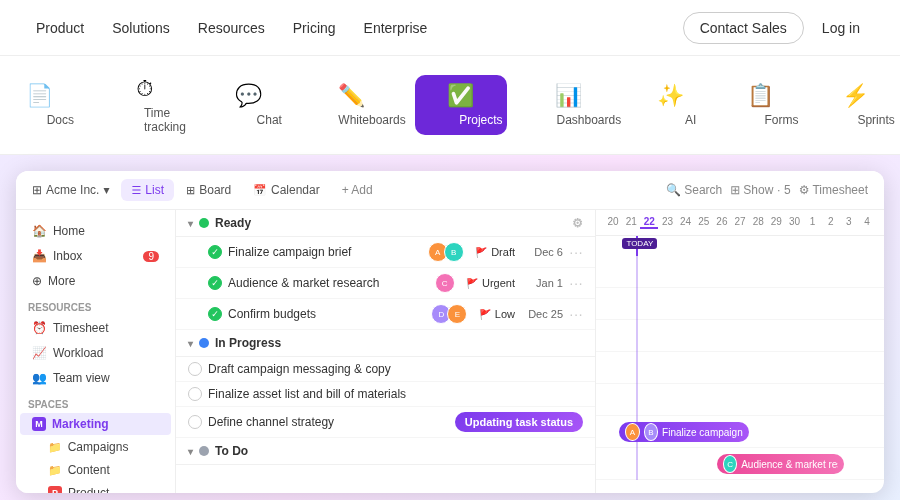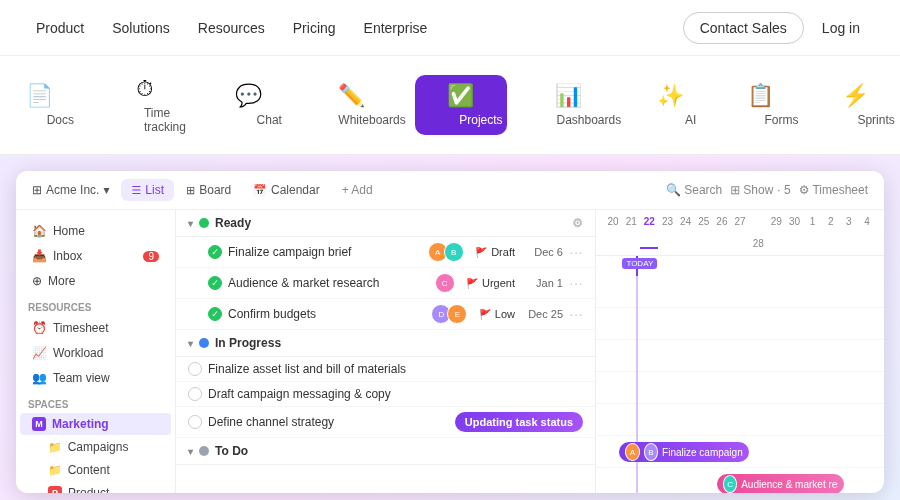--- a/index.html
+++ b/index.html
@@ -374,25 +374,25 @@
           </div>
 
           <div class="section-header">
             <span class="section-chevron">▾</span>
             <div class="section-dot blue"></div>
             <span>In Progress</span>
           </div>
 
           <div class="task-row">
             <div class="task-check"></div>
+            <span class="task-name">Draft campaign messaging &amp; copy</span>
+          </div>
+          <div class="task-row">
+            <div class="task-check"></div>
             <span class="task-name">Finalize asset list and bill of materials</span>
-          </div>
-          <div class="task-row">
-            <div class="task-check"></div>
-            <span class="task-name">Draft campaign messaging &amp; copy</span>
           </div>
           <div class="task-row">
             <div class="task-check"></div>
             <span class="task-name">Define channel strategy</span>
             <span class="updating-badge">Updating task status</span>
           </div>
 
           <div class="section-header">
             <span class="section-chevron">▾</span>
             <div class="section-dot gray"></div>
@@ -406,33 +406,33 @@
           <div style="background:#fff; border-bottom:1px solid #eee; padding:6px 8px;">
             <div style="display:flex; gap:0;">
               <div style="flex:1;text-align:center;font-size:10px;color:#888;">20</div>
               <div style="flex:1;text-align:center;font-size:10px;color:#888;">21</div>
               <div style="flex:1;text-align:center;font-size:10px;color:#7c3aed;font-weight:700;border-bottom:2px solid #7c3aed;">22</div>
               <div style="flex:1;text-align:center;font-size:10px;color:#888;">23</div>
               <div style="flex:1;text-align:center;font-size:10px;color:#888;">24</div>
               <div style="flex:1;text-align:center;font-size:10px;color:#888;">25</div>
               <div style="flex:1;text-align:center;font-size:10px;color:#888;">26</div>
               <div style="flex:1;text-align:center;font-size:10px;color:#888;">27</div>
-              <div style="flex:1;text-align:center;font-size:10px;color:#888;margin-top:22px;">28</div>
+              <div style="flex:1;text-align:center;font-size:10px;color:#888;">28</div>
               <div style="flex:1;text-align:center;font-size:10px;color:#888;">29</div>
               <div style="flex:1;text-align:center;font-size:10px;color:#888;">30</div>
               <div style="flex:1;text-align:center;font-size:10px;color:#888;">1</div>
               <div style="flex:1;text-align:center;font-size:10px;color:#888;">2</div>
               <div style="flex:1;text-align:center;font-size:10px;color:#888;">3</div>
               <div style="flex:1;text-align:center;font-size:10px;color:#888;">4</div>
             </div>
           </div>
 
           <div style="position:relative; height:20px;">
             <div style="position:absolute; left:calc(2/15*100% + 2px); top:0; height:100%; width:2px; background:#7c3aed;"></div>
-            <div style="position:absolute; left:calc(2/15*100% - 12px); top:2px; background:#8b5cf6; color:#fff; font-size:8px; padding:1px 4px; border-radius:3px;">TODAY</div>
+            <div style="position:absolute; left:calc(2/15*100% - 12px); top:2px; background:#4c1d95; color:#fff; font-size:8px; padding:1px 4px; border-radius:3px;">TODAY</div>
           </div>
 
           <div style="position:relative;">
 
             <div style="position:absolute; left:calc(2/15*100% + 2px); top:0; bottom:0; width:2px; background:#7c3aed; opacity:0.3; z-index:1;"></div>
 
             <div style="height:32px;border-bottom:1px solid #f5f5f5;"></div>
             <div style="height:32px;border-bottom:1px solid #f5f5f5;"></div>
             <div style="height:32px;border-bottom:1px solid #f5f5f5;"></div>
 

